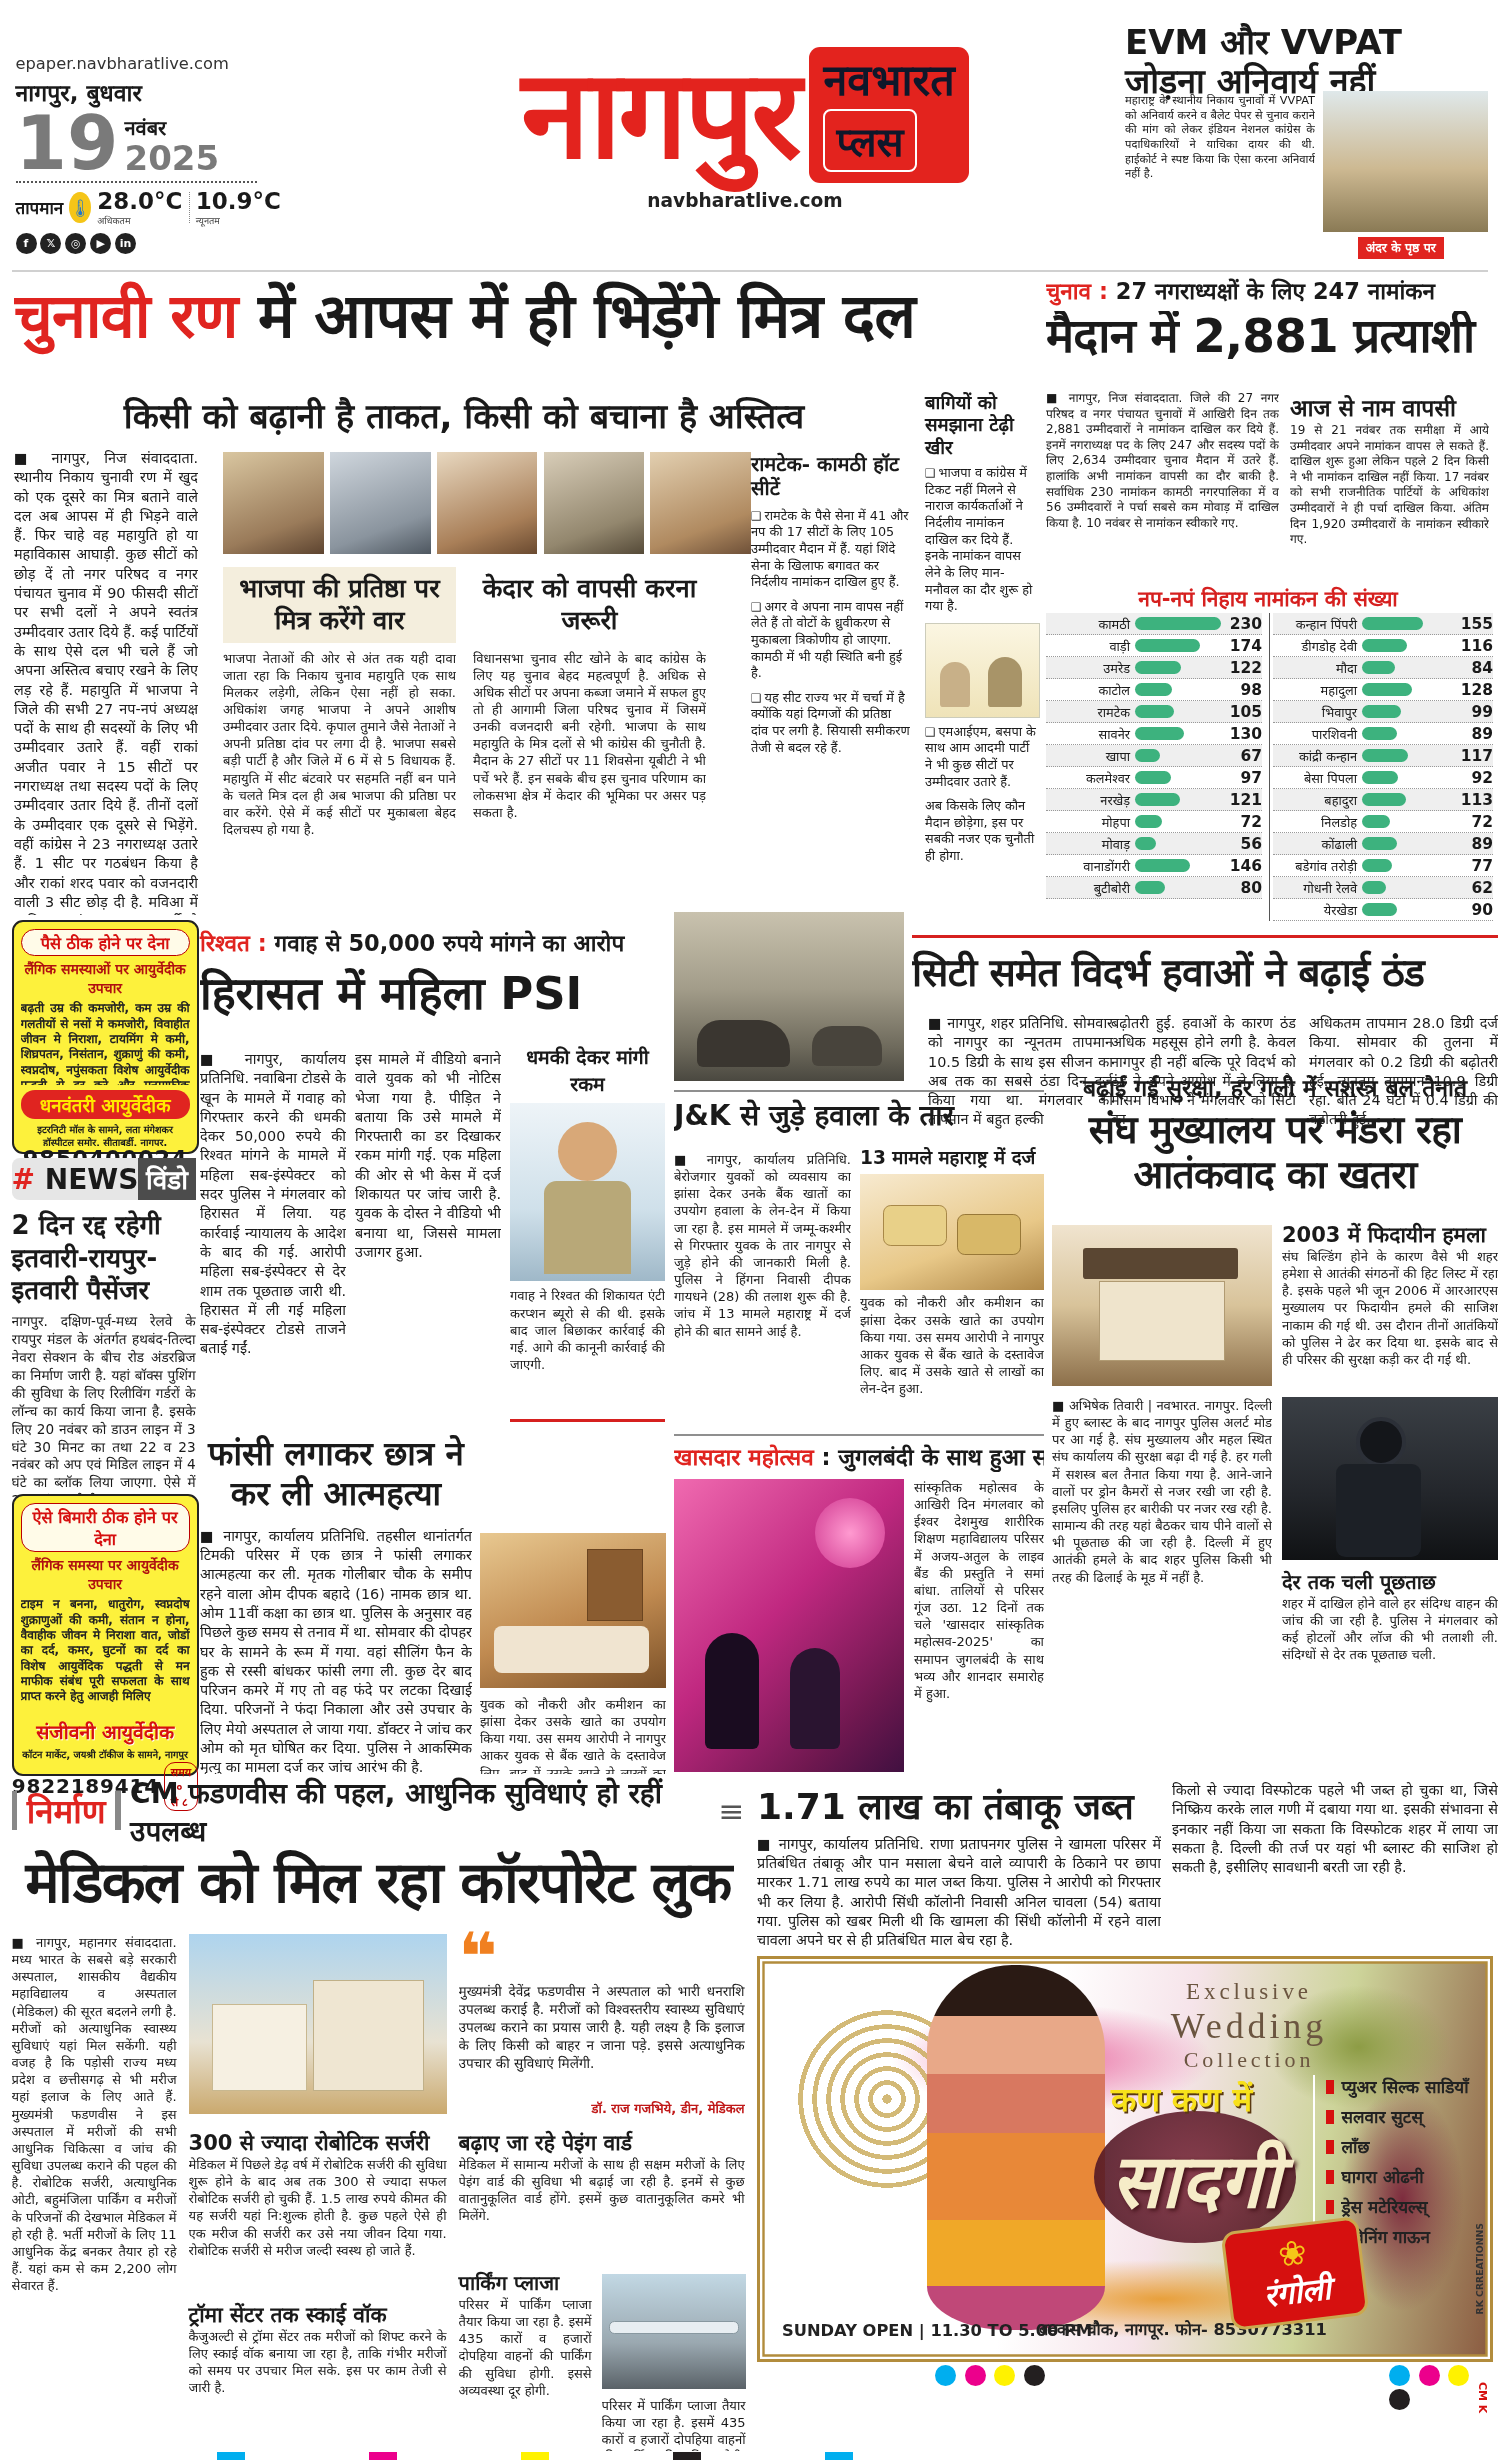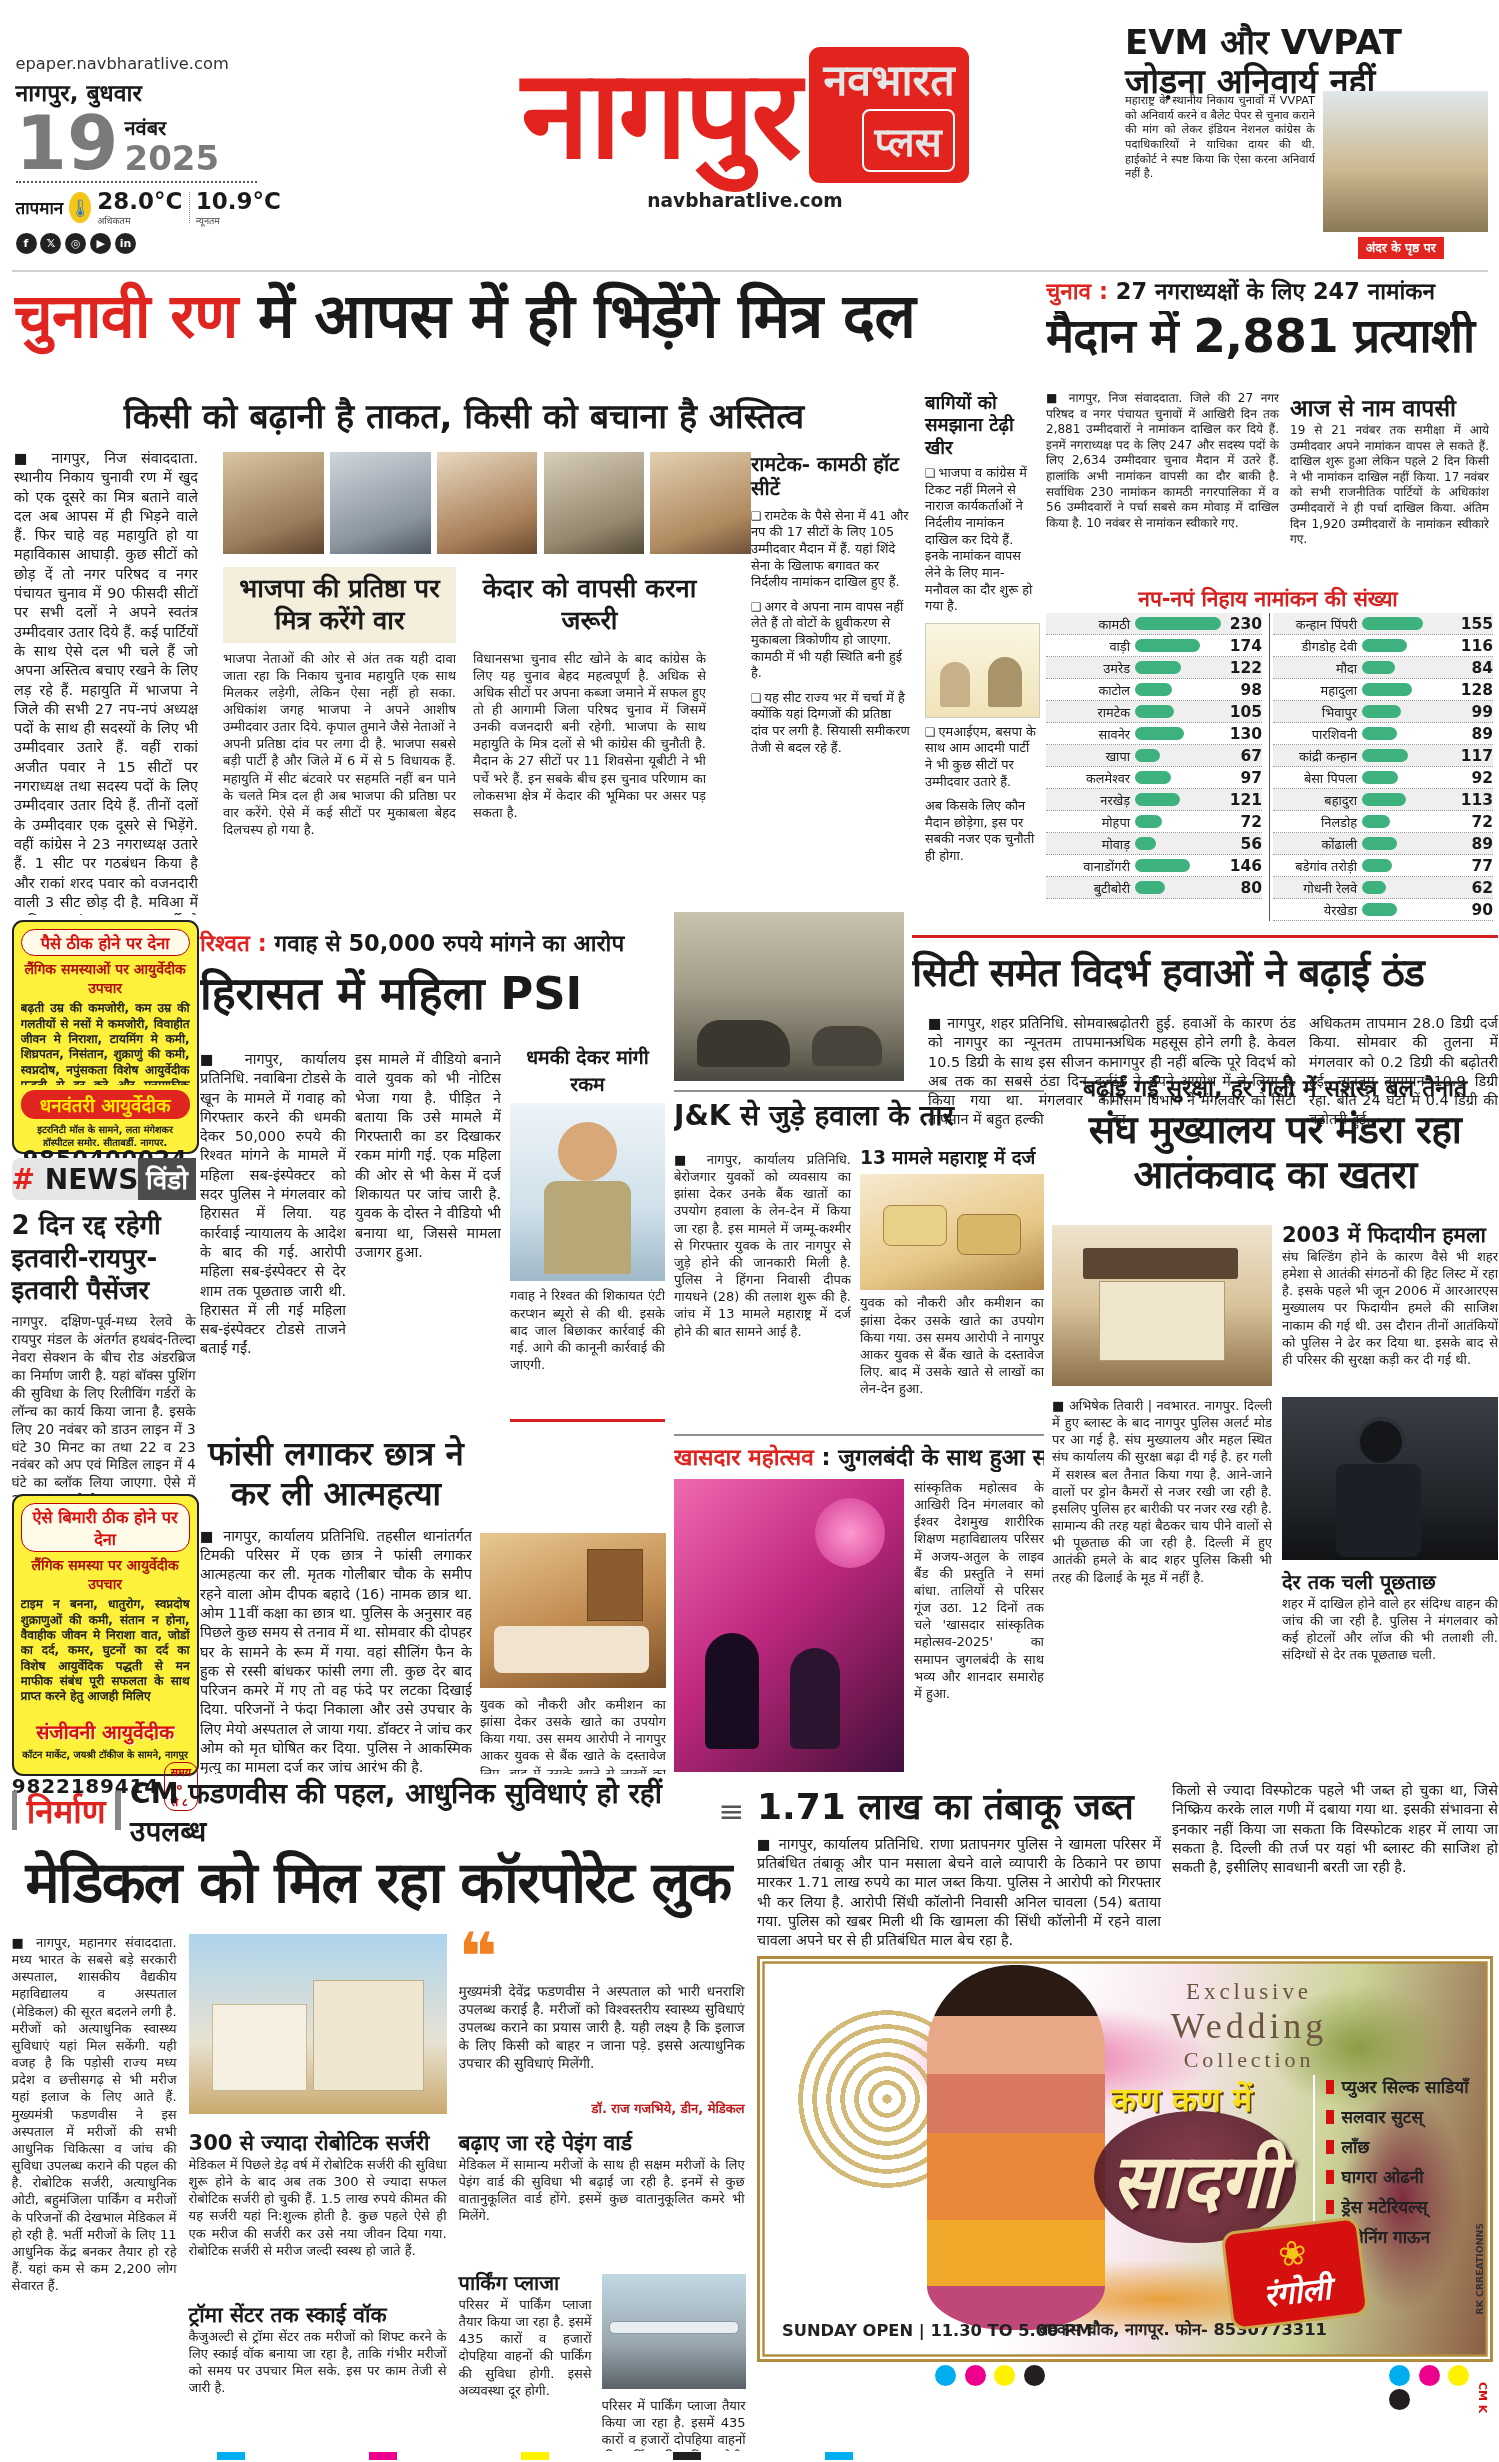--- a/index.html
+++ b/index.html
@@ -19,21 +19,21 @@
   .hdr-day{font-size:74px;font-weight:bold;color:#7a7a7a;line-height:.95;}
   .hdr-month{font-size:20px;font-weight:bold;}
   .hdr-year{font-size:34px;font-weight:bold;color:#7a7a7a;line-height:1;}
   .dotrule{border-top:2.3px dotted #555;}
   .temp-big{font-size:23px;font-weight:bold;}
   .temp-sm{font-size:9.3px;color:#444;}
   .temp-ico{width:31px;height:31px;border-radius:50%;background:#f5c518;display:flex;align-items:center;justify-content:center;font-size:17px;color:#2277cc;}
   .soc{width:21px;height:21px;border-radius:50%;background:#222;color:#fff;font-size:11px;font-weight:bold;
        display:inline-flex;align-items:center;justify-content:center;margin-right:3.9px;}
   .mast-main{font-size:123px;font-weight:bold;color:#e3231e;line-height:1;letter-spacing:-3.1px;}
-  .mast-box{background:#e3231e;border-radius:11px;color:#e5e5e5;text-align:right;padding:11px 14px;}
+  .mast-box{background:#e3231e;border-radius:11px;color:#0f172a;text-align:left;padding:11px 14px;}
   .mast-sub1{font-size:43px;font-weight:bold;line-height:1.05;}
   .mast-sub2{font-size:40px;font-weight:bold;border:2.3px solid #fff;border-radius:7.8px;padding:1.6px 11px;margin-top:6.2px;display:inline-block;}
   .mast-site{font-size:18.6px;font-weight:bold;color:#222;}
   .trb-title{font-size:34px;font-weight:bold;line-height:1.15;}
   .trb-body{font-size:11.3px;line-height:1.3;}
   .tag-red{background:#e02420;color:#fff;font-size:12.4px;font-weight:bold;padding:2.3px 7.8px;display:inline-block;}
 
   
   .main-hl{font-size:61px;font-weight:bold;line-height:1.15;letter-spacing:-0.8px;}
   .sub-hl{font-size:34px;font-weight:bold;}

